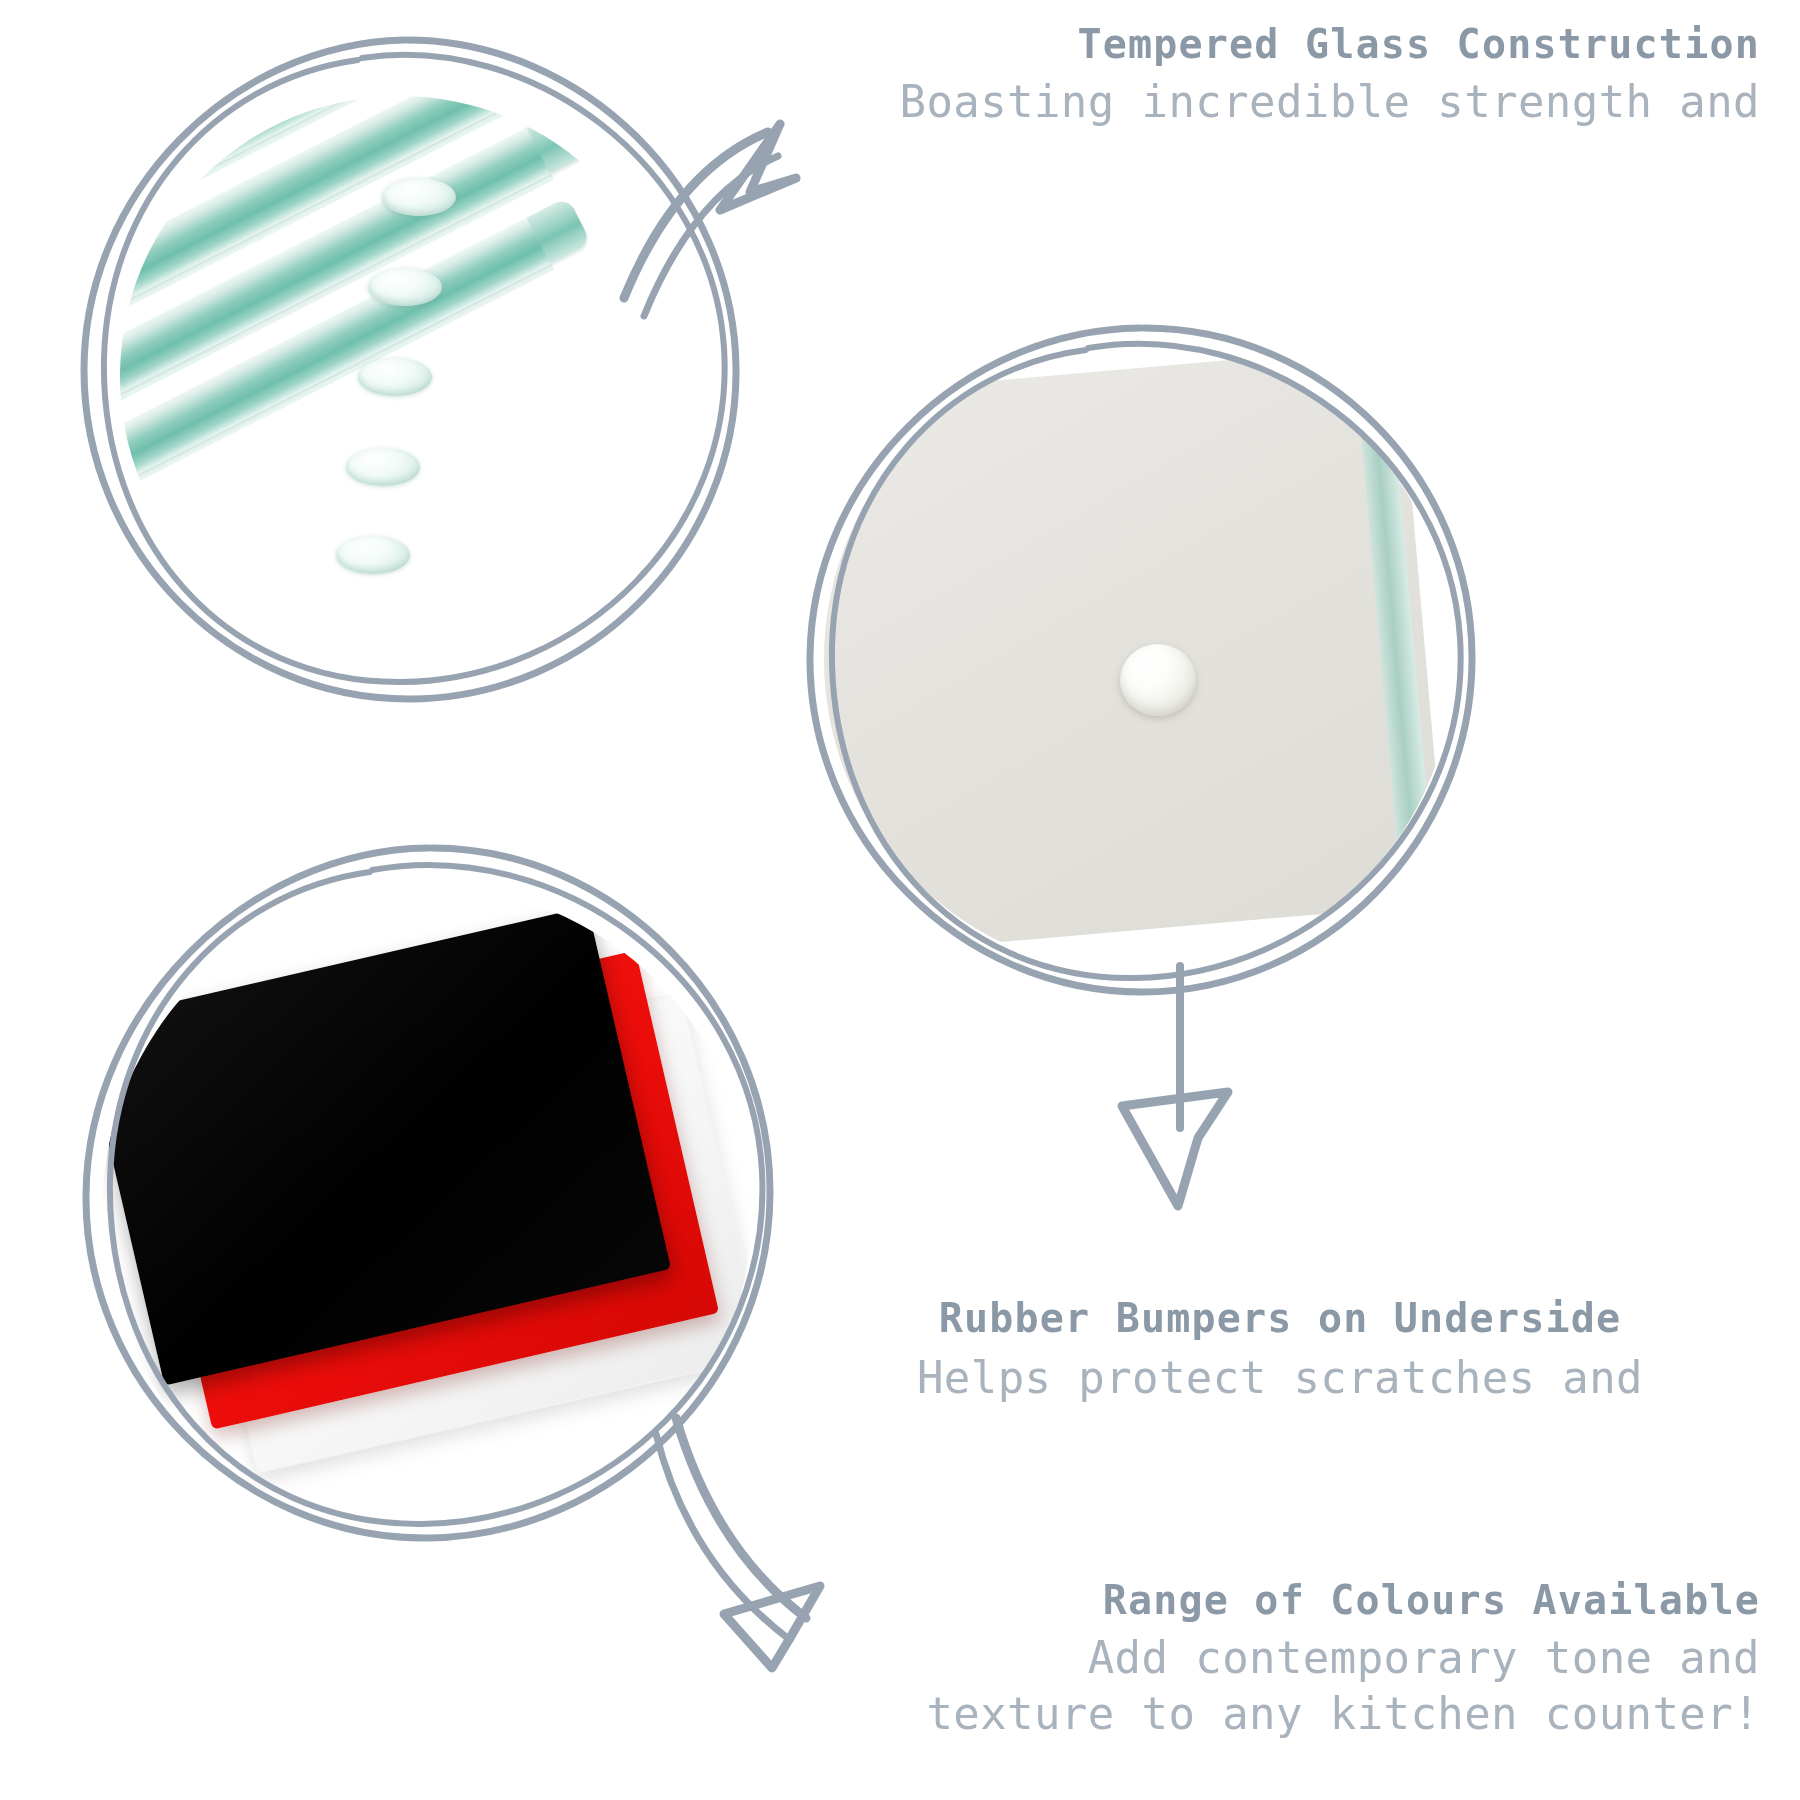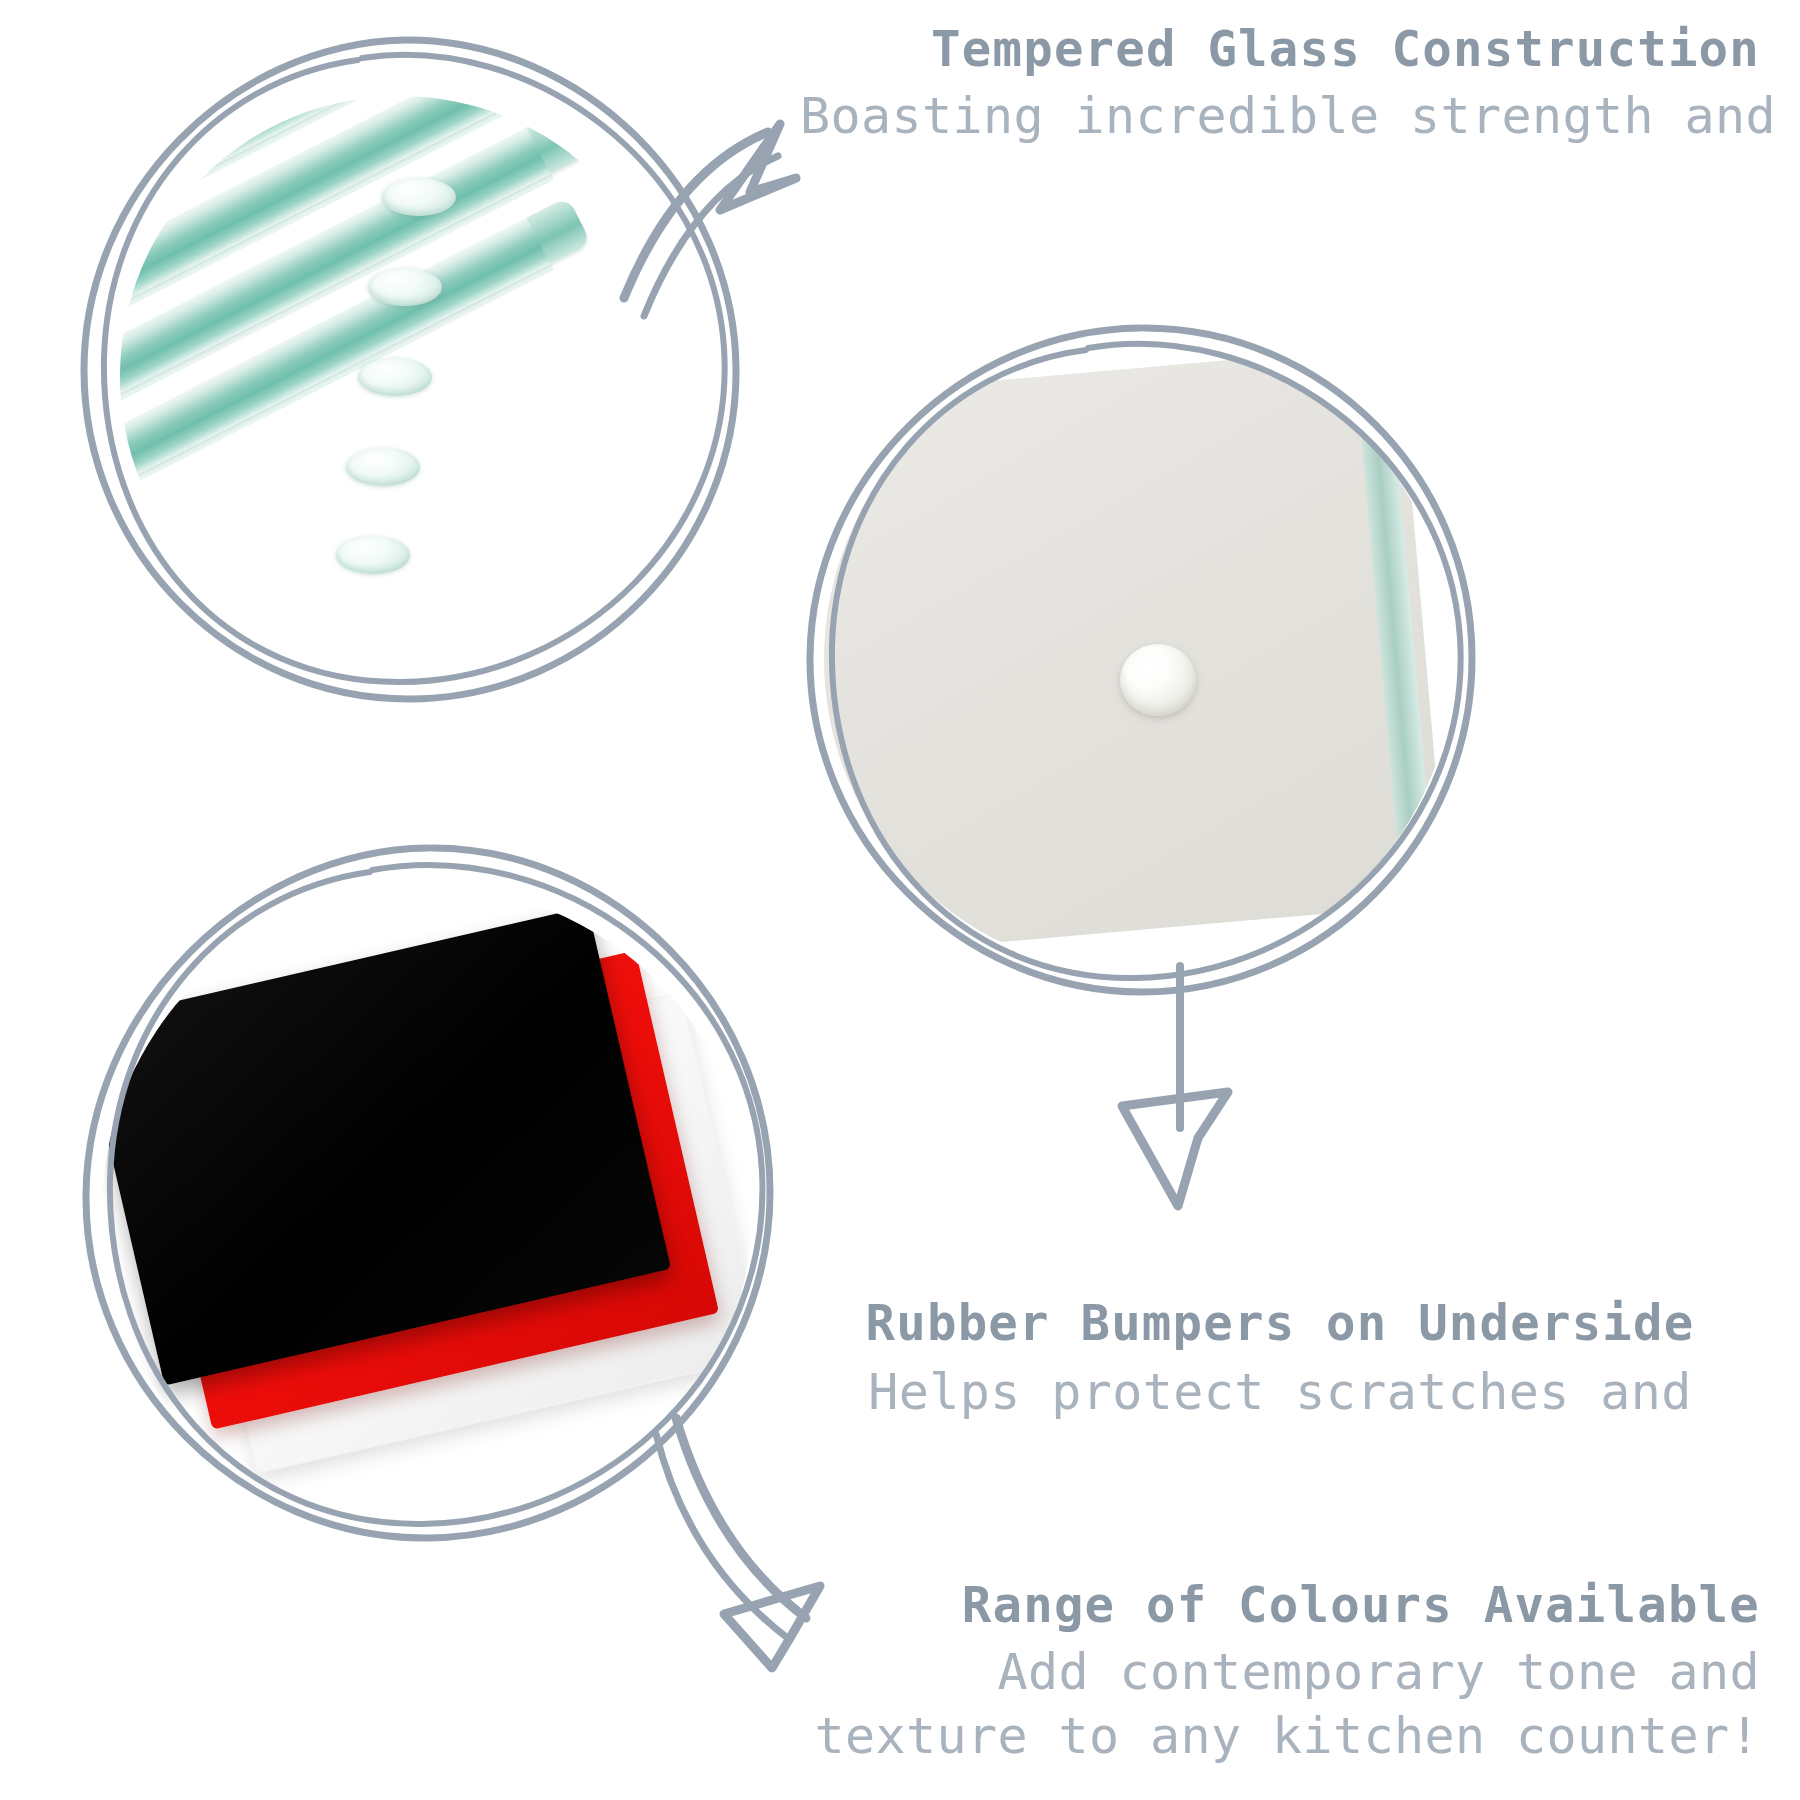--- a/index.html
+++ b/index.html
@@ -22,30 +22,30 @@
     height: 1800px;
   }
 
   
   .feature-text { position: absolute; }
 
   .feature-title {
     font-family: "DejaVu Sans Mono", "Liberation Mono", monospace;
     font-weight: 700;
     color: #8b98a5;
-    font-size: 49px;
+    font-size: 40px;
     letter-spacing: 1.2px;
     line-height: 1.14;
     white-space: nowrap;
   }
   .feature-body {
     font-family: "DejaVu Sans Mono", "Liberation Mono", monospace;
     font-weight: 400;
     color: #a9b3bd;
-    font-size: 50px;
+    font-size: 44px;
     line-height: 1.28;
     letter-spacing: 0.4px;
     white-space: nowrap;
   }
   .feature-body .ln { display: block; }
 
   
   #block-tempered {
     left: 800px; top: 22px;
     width: 960px;

